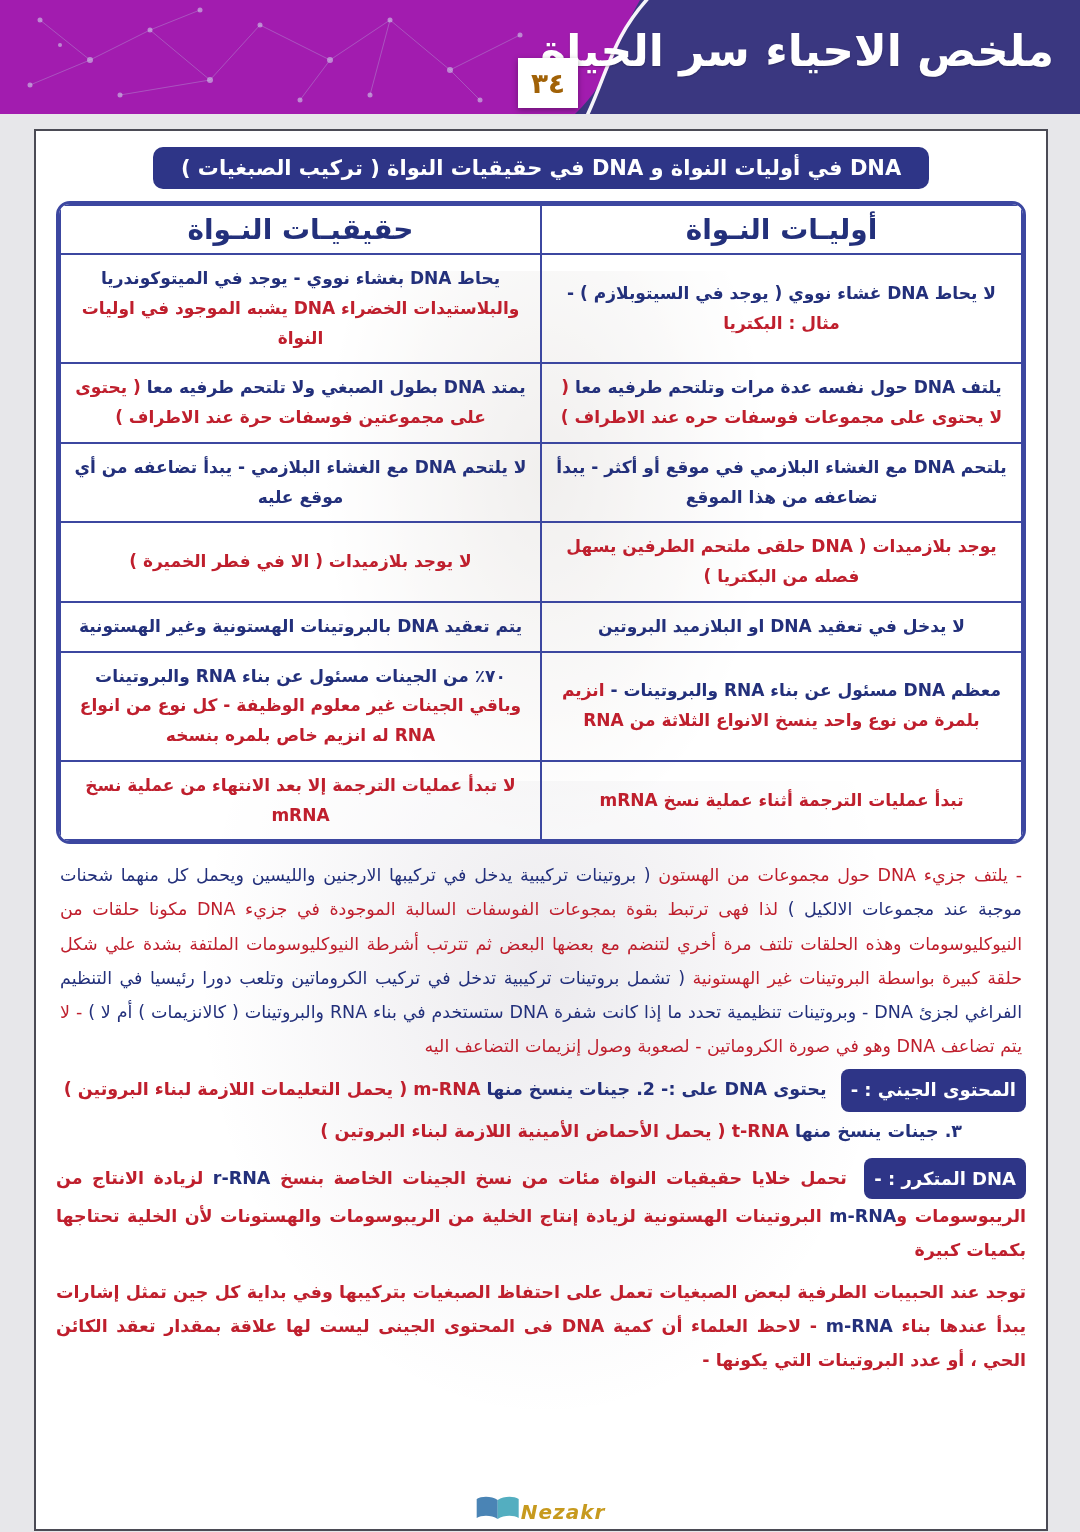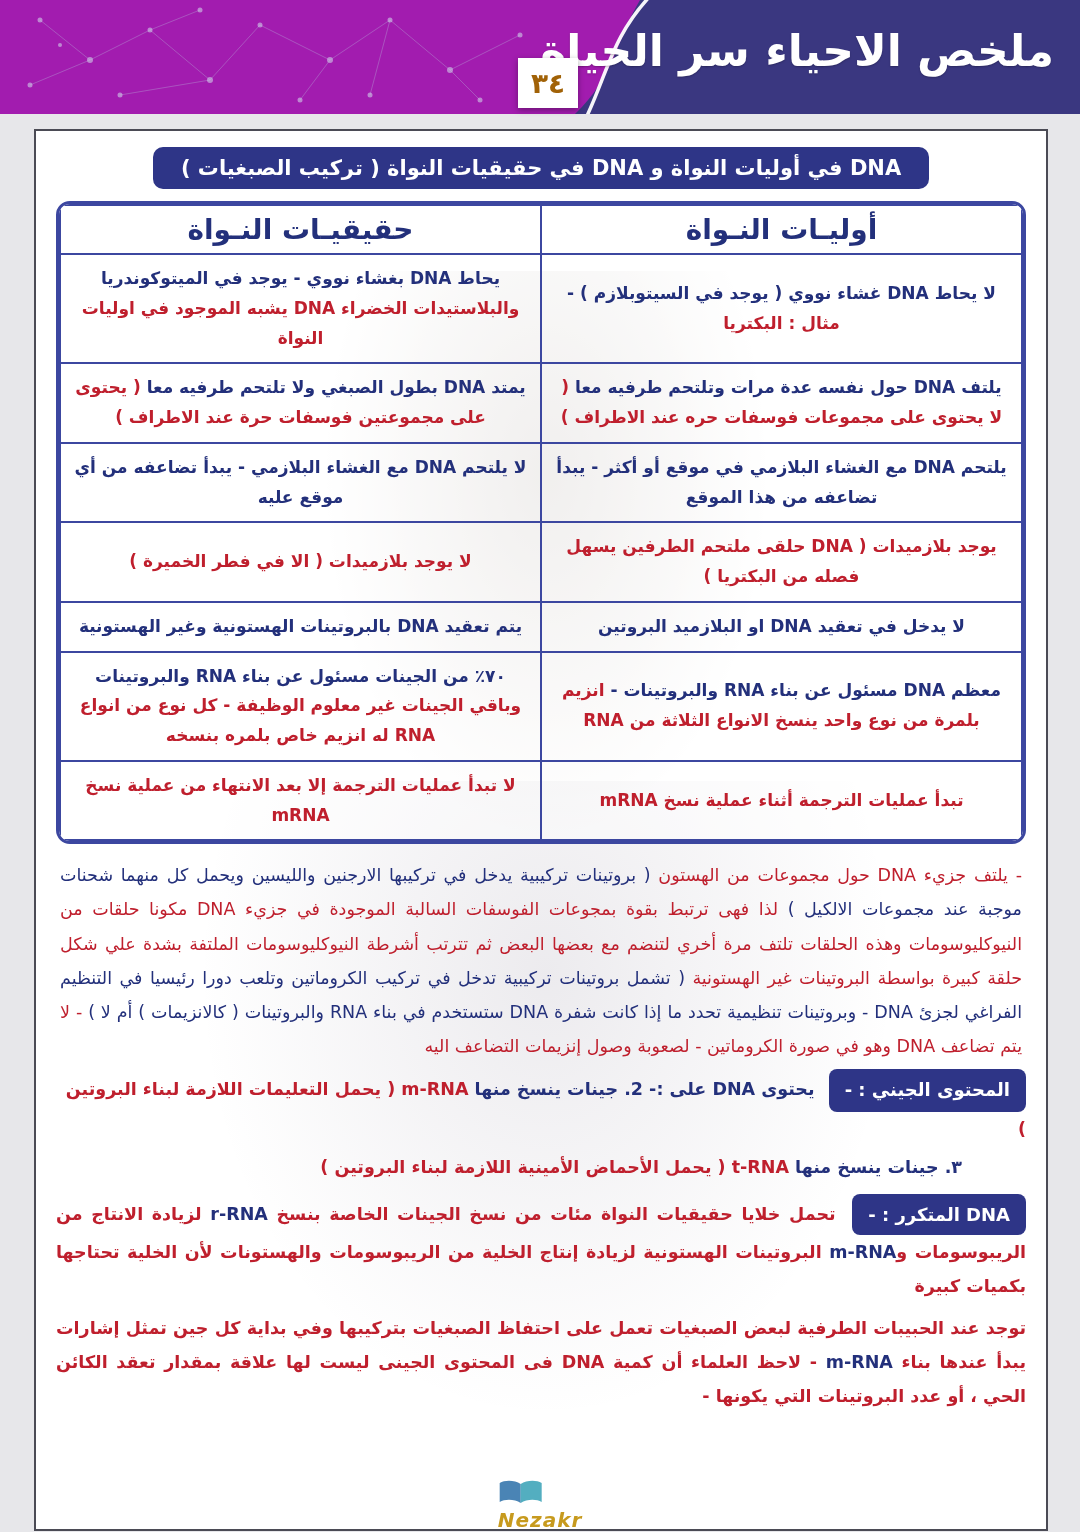--- a/index.html
+++ b/index.html
@@ -42,30 +42,30 @@
   .table-wrap{border:3px solid #3c47a0;border-radius:14px;overflow:hidden;}
   table{width:100%;border-collapse:collapse;table-layout:fixed;}
   th{border:2.5px solid #3c47a0;font-size:28px;font-weight:bold;color:#23307b;padding:7px;letter-spacing:1px;background:rgba(255,255,255,.75);}
   td{border:2.5px solid #3c47a0;font-size:17px;font-weight:bold;text-align:center;padding:9px 12px;line-height:1.75;background:rgba(255,255,255,.45);}
   .c-navy{color:#23307b;}
   .c-red{color:#bf1f2d;}
   
   .para{margin:14px 4px 6px;font-size:17.5px;font-weight:normal;line-height:1.95;text-align:justify;}
   .badge{
     display:inline-block;background:#2e3587;color:#fff;font-size:18px;font-weight:bold;
-    padding:3px 16px;border-radius:8px;margin-left:8px;vertical-align:middle;
+    padding:3px 10px;border-radius:8px;margin-left:8px;vertical-align:middle;
   }
   .gc-line{font-size:17.5px;font-weight:bold;line-height:2.05;margin:2px 0;}
   .gc-line.indent{padding-right:64px;}
   .section{margin-top:8px;font-size:17.5px;font-weight:bold;line-height:1.95;text-align:justify;}
   .block-badge{display:block;width:max-content;margin:12px 0 6px;}
   
   .watermark{
-    position:absolute;bottom:0;left:50%;transform:translateX(-50%);
-    display:flex;flex-direction:column;align-items:flex-start;z-index:5;
+    position:absolute;bottom:8px;left:50%;transform:translateX(-50%);
+    display:flex;align-items:flex-end;z-index:5;
   }
   .watermark .wm-text{color:#c79a1e;font-size:20px;font-weight:bold;font-style:italic;letter-spacing:1px;}
 </style>
 </head>
 <body>
 
 <div class="banner">
   <svg width="1080" height="114" viewBox="0 0 1080 114">
     <g stroke="#b9b8dd" stroke-width="1" opacity="0.35">
       <line x1="40" y1="20" x2="90" y2="60"></line>

